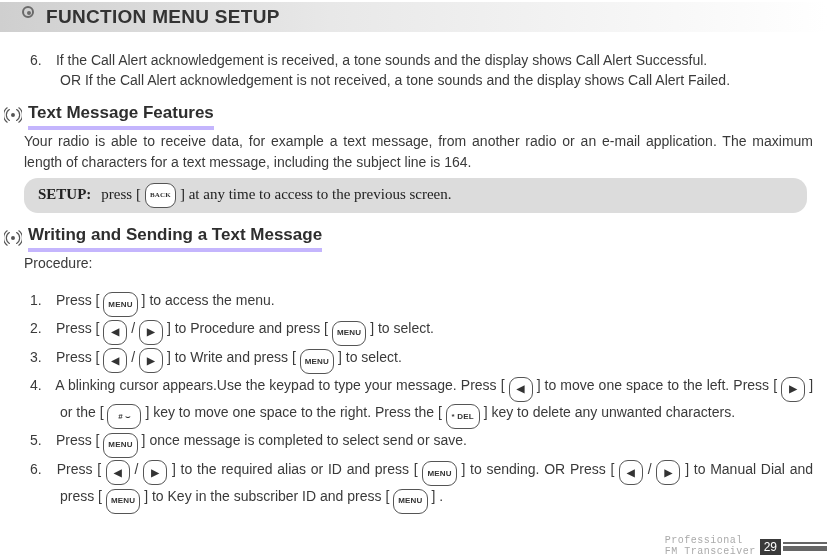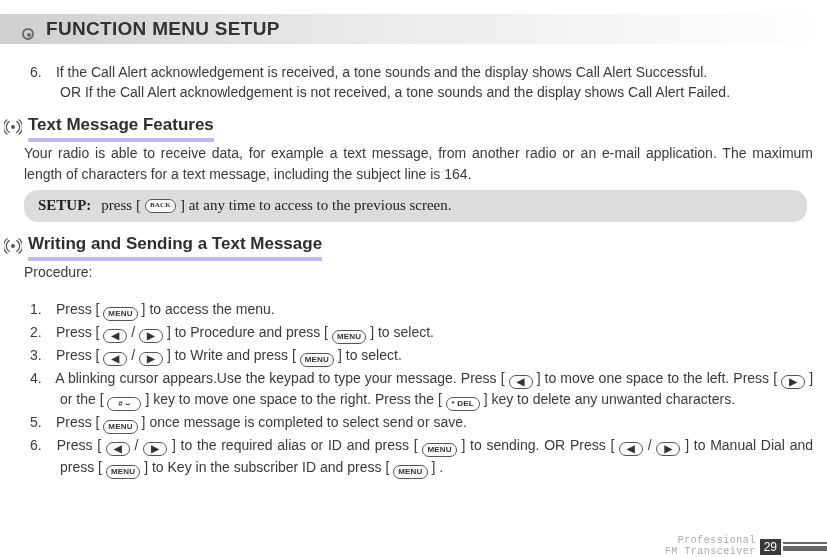--- a/index.html
+++ b/index.html
@@ -12,23 +12,23 @@
     font-size: 14px;
     color: #3a3a3a;
     background: #fff;
     position: relative;
     overflow: hidden;
   }
   .title-bar {
     background: linear-gradient(to right, #cfcfcf 0%, #e8e8e8 40%, #ffffff 100%);
     padding: 4px 0 4px 22px;
     display: flex;
-    align-items: flex-end;
+    align-items: flex-start;
     gap: 12px;
-    margin-top: 14px;
+    margin-top: 2px;
   }
   .bullet-circle {
     width: 12px; height: 12px; border: 2px solid #6a6a6a; border-radius: 50%;
     display: inline-block; position: relative; flex:0 0 auto;
   }
   .bullet-circle::after {
     content:""; position:absolute; left:3px; top:3px; width:4px; height:4px;
     background:#6a6a6a; border-radius:50%;
   }
   .title-text {
@@ -51,33 +51,33 @@
     font-family: "Times New Roman", Times, serif; font-size:15px; color:#222;
     display:flex; align-items:center; flex-wrap:wrap; gap:4px;
   }
   .note-label { font-weight:bold; margin-right:6px; }
   .proc { padding-left:36px; }
   .proc-head { margin-left:-36px; margin-bottom:16px; }
   .step { text-align: justify; margin-bottom:1px; }
   .step .n { display:inline-block; width:22px; margin-left:-30px; }
   .btn {
     display:inline-flex; align-items:center; justify-content:center;
-    border:1.4px solid #555; border-radius:9px; height:14px; min-width:26px;
+    border:1.4px solid #555; border-radius:9px; height:25px; min-width:26px;
     padding:0 4px; font-size:8px; font-weight:bold; line-height:1; vertical-align:-2px;
     color:#333; background:#fff; letter-spacing:0.2px;
   }
   .btn.back { min-width:24px; font-size:7px; }
   .btn.arrow { min-width:24px; font-size:10px; }
   .btn.wide { min-width:34px; font-size:8px; }
   .footer {
     position:absolute; right:0; bottom:0; display:flex; align-items:center; gap:0;
   }
   .footer-label {
     font-family: "Courier New", monospace; font-size:10px; color:#aaa;
-    text-align:right; line-height:1.05; letter-spacing:0.5px; margin-right:4px;
+    text-align:left; line-height:1.05; letter-spacing:0.5px; margin-right:4px;
   }
   .page-badge {
     background:#3a3a3a; color:#fff; font-size:12px; padding:1px 4px; font-weight:normal;
   }
   .footer-bar-top { width:44px; height:2px; background:#666; }
   .footer-bar-bot { width:44px; height:5px; background:#666; margin-top:2px; }
   .footer-bars { display:flex; flex-direction:column; margin-left:2px; }
 </style>
 </head>
 <body>

